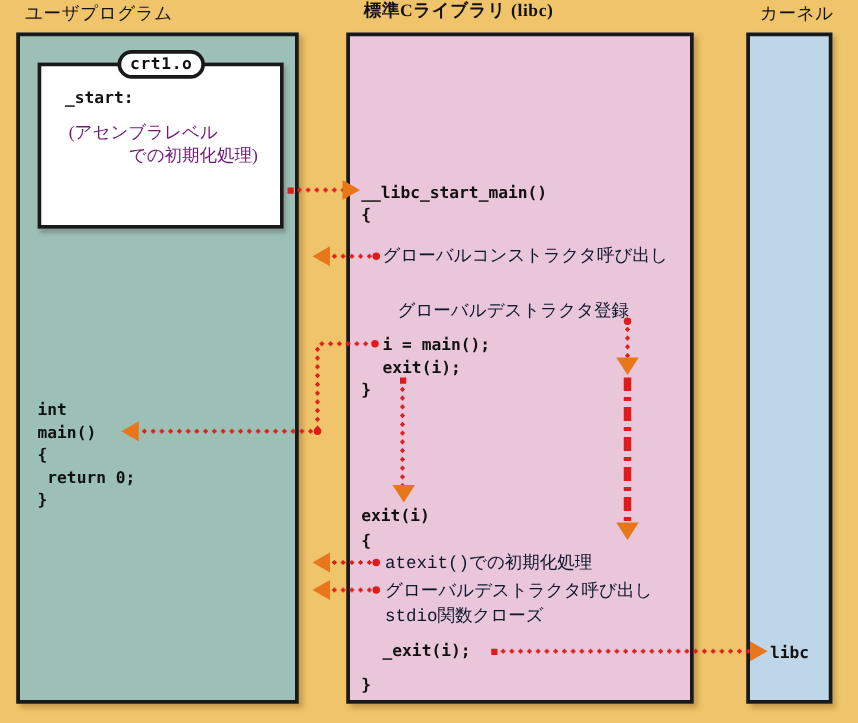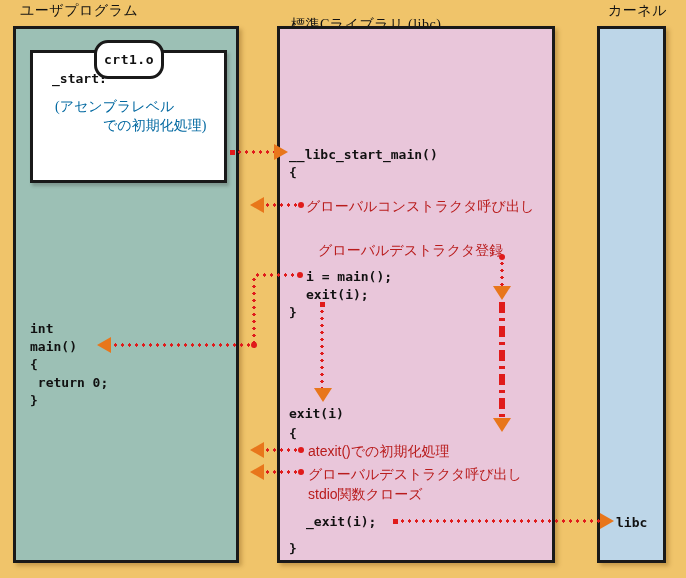--- a/index.html
+++ b/index.html
@@ -63,32 +63,32 @@
     font-weight:bold;
     font-size:13px;
     color:#111;
     white-space:pre;
     line-height:18px;
     letter-spacing:0px;
     z-index:4;
   }
   .jp{
     position:absolute;
-    font-family:Liberation Sans, sans-serif;
+    font-family:Liberation Mono, monospace;
     font-size:14px;
-    color:#b91c1c;
+    color:#0f172a;
     white-space:pre;
     line-height:20px;
     z-index:4;
   }
   .jp-box{
     position:absolute;
     font-family:"Liberation Serif","DejaVu Serif",serif;
     font-size:14px;
-    color:#0369a1;
+    color:#701a75;
     white-space:pre;
     line-height:21px;
     z-index:5;
   }
 
   
   .hdots{
     position:absolute;
     height:4px;
     background-image:radial-gradient(circle,#e01b1b 1.6px, rgba(0,0,0,0) 1.8px);
@@ -129,32 +129,32 @@
   .arrow-r{border-top:8px solid transparent;border-bottom:8px solid transparent;border-left:14px solid #e8761b;}
   .arrow-l{border-top:8px solid transparent;border-bottom:8px solid transparent;border-right:14px solid #e8761b;}
   .arrow-d{border-left:9px solid transparent;border-right:9px solid transparent;border-top:14px solid #e8761b;}
 </style>
 </head>
 <body>
 
 <div id="stage">
 
   <div class="col-title" style="left:20px;top:2px;">ユーザプログラム</div>
-  <div class="col-title" style="left:291px;top:16px;">標準Cライブラリ (libc)</div>
+  <div class="col-title" style="left:291px;top:0;font-weight:bold;">標準Cライブラリ (libc)</div>
   <div class="col-title" style="left:608px;top:2px;">カーネル</div>
 
   <div class="panel panel-user" style="left:13px;top:26px;width:226px;height:537px;"></div>
 
   <div class="panel panel-libc" style="left:277px;top:26px;width:278px;height:537px;"></div>
 
   <div class="panel panel-kernel" style="left:597px;top:26px;width:69px;height:537px;"></div>
 
   <div class="inner-box" style="left:30px;top:50px;width:197px;height:133px;"></div>
 
-  <div class="pill" style="left:94px;top:40px;width:70px;height:39px;">crt1.o</div>
+  <div class="pill" style="left:94px;top:40px;width:70px;height:23px;">crt1.o</div>
 
   <div class="code" style="left:38px;top:70px;margin-left:14px;">_start:</div>
 
   <div class="jp-box" style="left:55px;top:96px;">(アセンブラレベル</div>
   <div class="jp-box" style="left:55px;top:115px;margin-left:48px;">での初期化処理)</div>
 
 
   <div class="code" style="left:30px;top:320px;">int
 main()
 {

